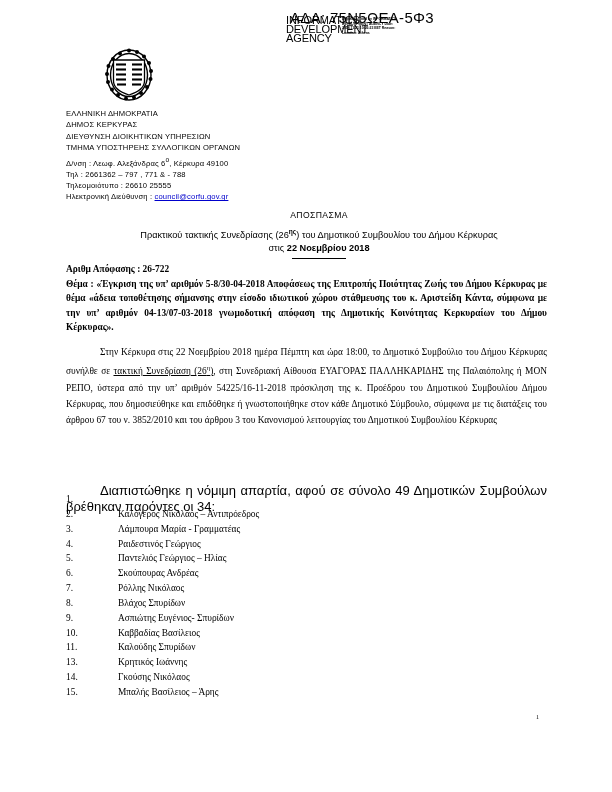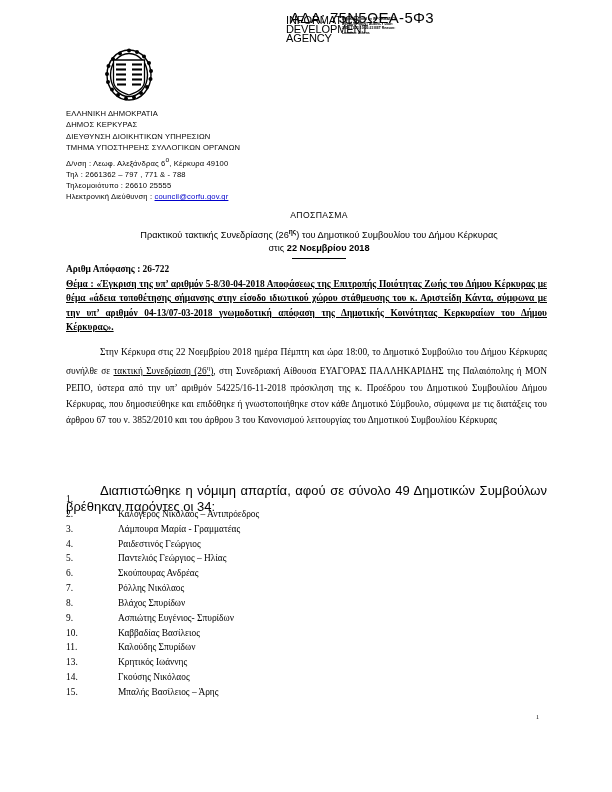--- a/index.html
+++ b/index.html
@@ -133,21 +133,20 @@
     font-family: "Liberation Serif", serif;
     font-size: 9.4px;
     font-weight: bold;
     line-height: 14.6px;
   }
   .decision-no { display: block; margin-bottom: 0; }
   .subject-text {
     display: block;
     text-align: justify;
     text-justify: inter-word;
-    text-decoration: underline;
   }
 
   
   .body-para {
     position: absolute;
     top: 344px;
     left: 66px;
     width: 481px;
     font-family: "Liberation Serif", serif;
     font-size: 9.4px;

